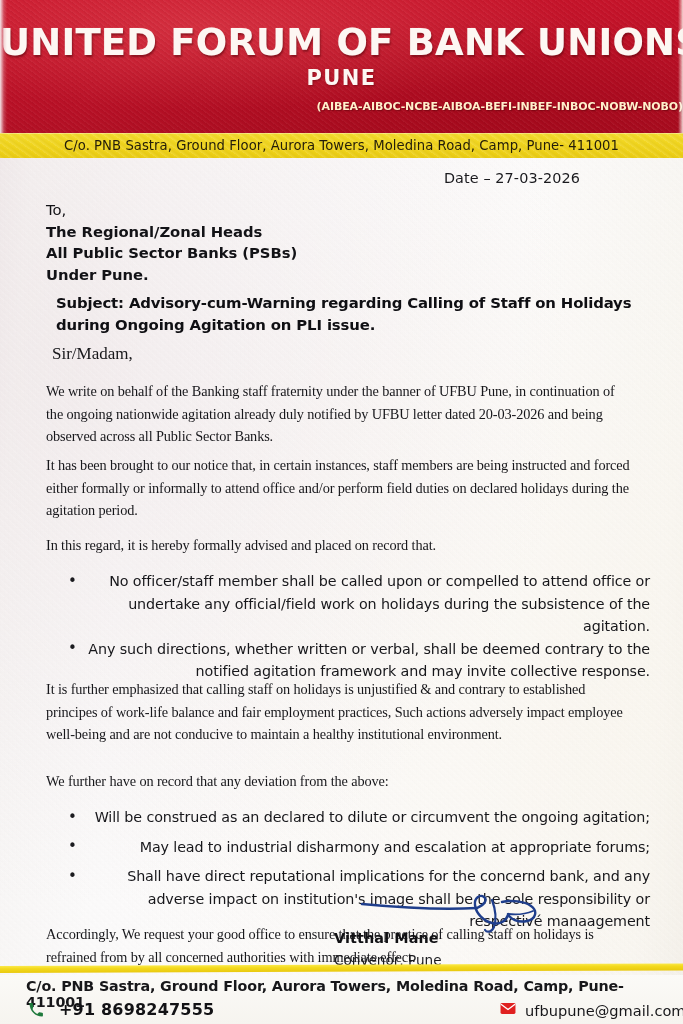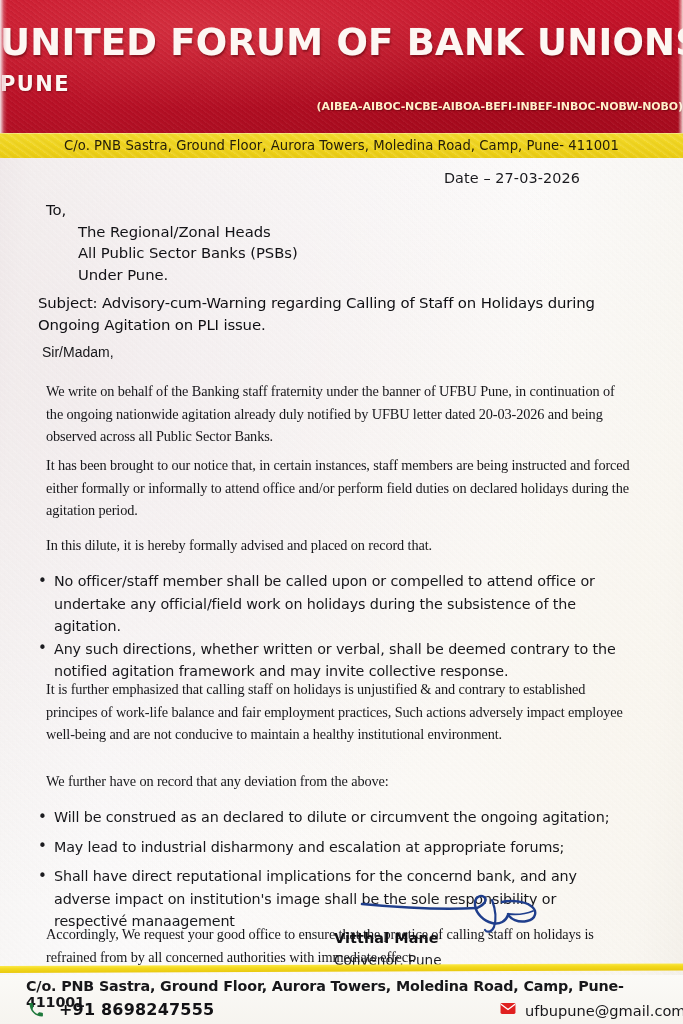--- a/index.html
+++ b/index.html
@@ -81,21 +81,22 @@
     letter-spacing: 0.2px;
     line-height: 1;
     text-shadow: 1px 2px 2px rgba(90,0,10,0.55), 0 0 1px rgba(255,255,255,0.4);
     z-index: 2;
     white-space: nowrap;
     transform: scaleX(1.0);
   }
   #org-city {
     position: absolute;
     left: 0; right: 0;
-    top: 72px;
+    top: 66px;
+    text-align: center;
     color: #fdf7f3;
     font-family: "DejaVu Sans", sans-serif;
     font-weight: 700;
     font-size: 21px;
     letter-spacing: 1.4px;
     text-shadow: 1px 1px 2px rgba(90,0,10,0.5);
     z-index: 2;
   }
   #org-affiliates {
     position: absolute;
@@ -159,68 +160,69 @@
   #addressee {
     position: absolute;
     left: 46px;
     top: 41px;
     font-family: "DejaVu Sans", sans-serif;
     font-size: 14.8px;
     line-height: 21.5px;
     color: #121216;
   }
   #addressee .to-label { font-weight: 400; }
-  #addressee .rcpt { font-weight: 400; letter-spacing: -0.05px; margin-left: 32px; }
+  #addressee .rcpt { font-weight: 700; letter-spacing: -0.05px; }
 
   #subject {
     position: absolute;
-    left: 38px;
+    left: 56px;
     top: 134px;
     width: 592px;
     font-family: "DejaVu Sans", sans-serif;
-    font-weight: 400;
+    font-weight: 700;
     font-size: 14.9px;
     line-height: 22px;
     letter-spacing: -0.15px;
     color: #0f0f13;
   }
 
   #salutation {
     position: absolute;
-    left: 42px;
+    left: 52px;
     top: 186px;
-    font-family: Liberation Sans, sans-serif;
-    font-size: 14px;
+    font-family: Liberation Serif, serif;
+    font-size: 17px;
     color: #161619;
   }
 
   .para {
     position: absolute;
     left: 46px;
     width: 588px;
     font-family: Liberation Serif, serif;
     font-size: 14.3px;
     line-height: 22.6px;
     color: #17171b;
     letter-spacing: -0.12px;
     text-align: left;
   }
 
   .bullets {
     position: absolute;
-    left: 32px;
+    left: 62px;
     width: 588px;
     margin: 0;
     padding: 0;
     list-style: none;
     font-family: "DejaVu Sans", sans-serif;
     font-size: 14.3px;
     line-height: 22.6px;
     color: #17171b;
     letter-spacing: -0.12px;
+    text-align: right;
   }
   .bullets li {
     position: relative;
     padding-left: 22px;
     margin-bottom: 0px;
   }
   .bullets li::before {
     content: "\2022";
     position: absolute;
     left: 6px;
@@ -348,21 +350,21 @@
     </div>
 
     <div id="subject">Subject: Advisory-cum-Warning regarding Calling of Staff on Holidays during Ongoing Agitation on PLI issue.</div>
 
     <div id="salutation">Sir/Madam,</div>
 
     <div class="para" id="p-notice">We write on behalf of the Banking staff fraternity under the banner of UFBU Pune, in continuation of the ongoing nationwide agitation already duly notified by UFBU letter dated 20-03-2026 and being observed across all Public Sector Banks.</div>
 
     <div class="para" style="top:296px; width:588px;">It has been brought to our notice that, in certain instances, staff members are being instructed and forced either formally or informally to attend office and/or perform field duties on declared holidays during the agitation period.</div>
 
-    <div class="para" style="top:376px;">In this dilute, it is hereby formally advised and placed on record that.</div>
+    <div class="para" style="top:376px;">In this regard, it is hereby formally advised and placed on record that.</div>
 
     <ul class="bullets" style="top:412px;">
       <li>No officer/staff member shall be called upon or compelled to attend office or undertake any official/field work on holidays during the subsistence of the agitation.</li>
       <li>Any such directions, whether written or verbal, shall be deemed contrary to the notified agitation framework and may invite collective response.</li>
     </ul>
 
     <div class="para" style="top:520px;">It is further emphasized that calling staff on holidays is unjustified &amp; and contrary to established principes of work-life balance and fair employment practices, Such actions adversely impact employee well-being and are not conducive to maintain a healthy institutional environment.</div>
 
     <div class="para" style="top:612px;">We further have on record that any deviation from the above:</div>
 

